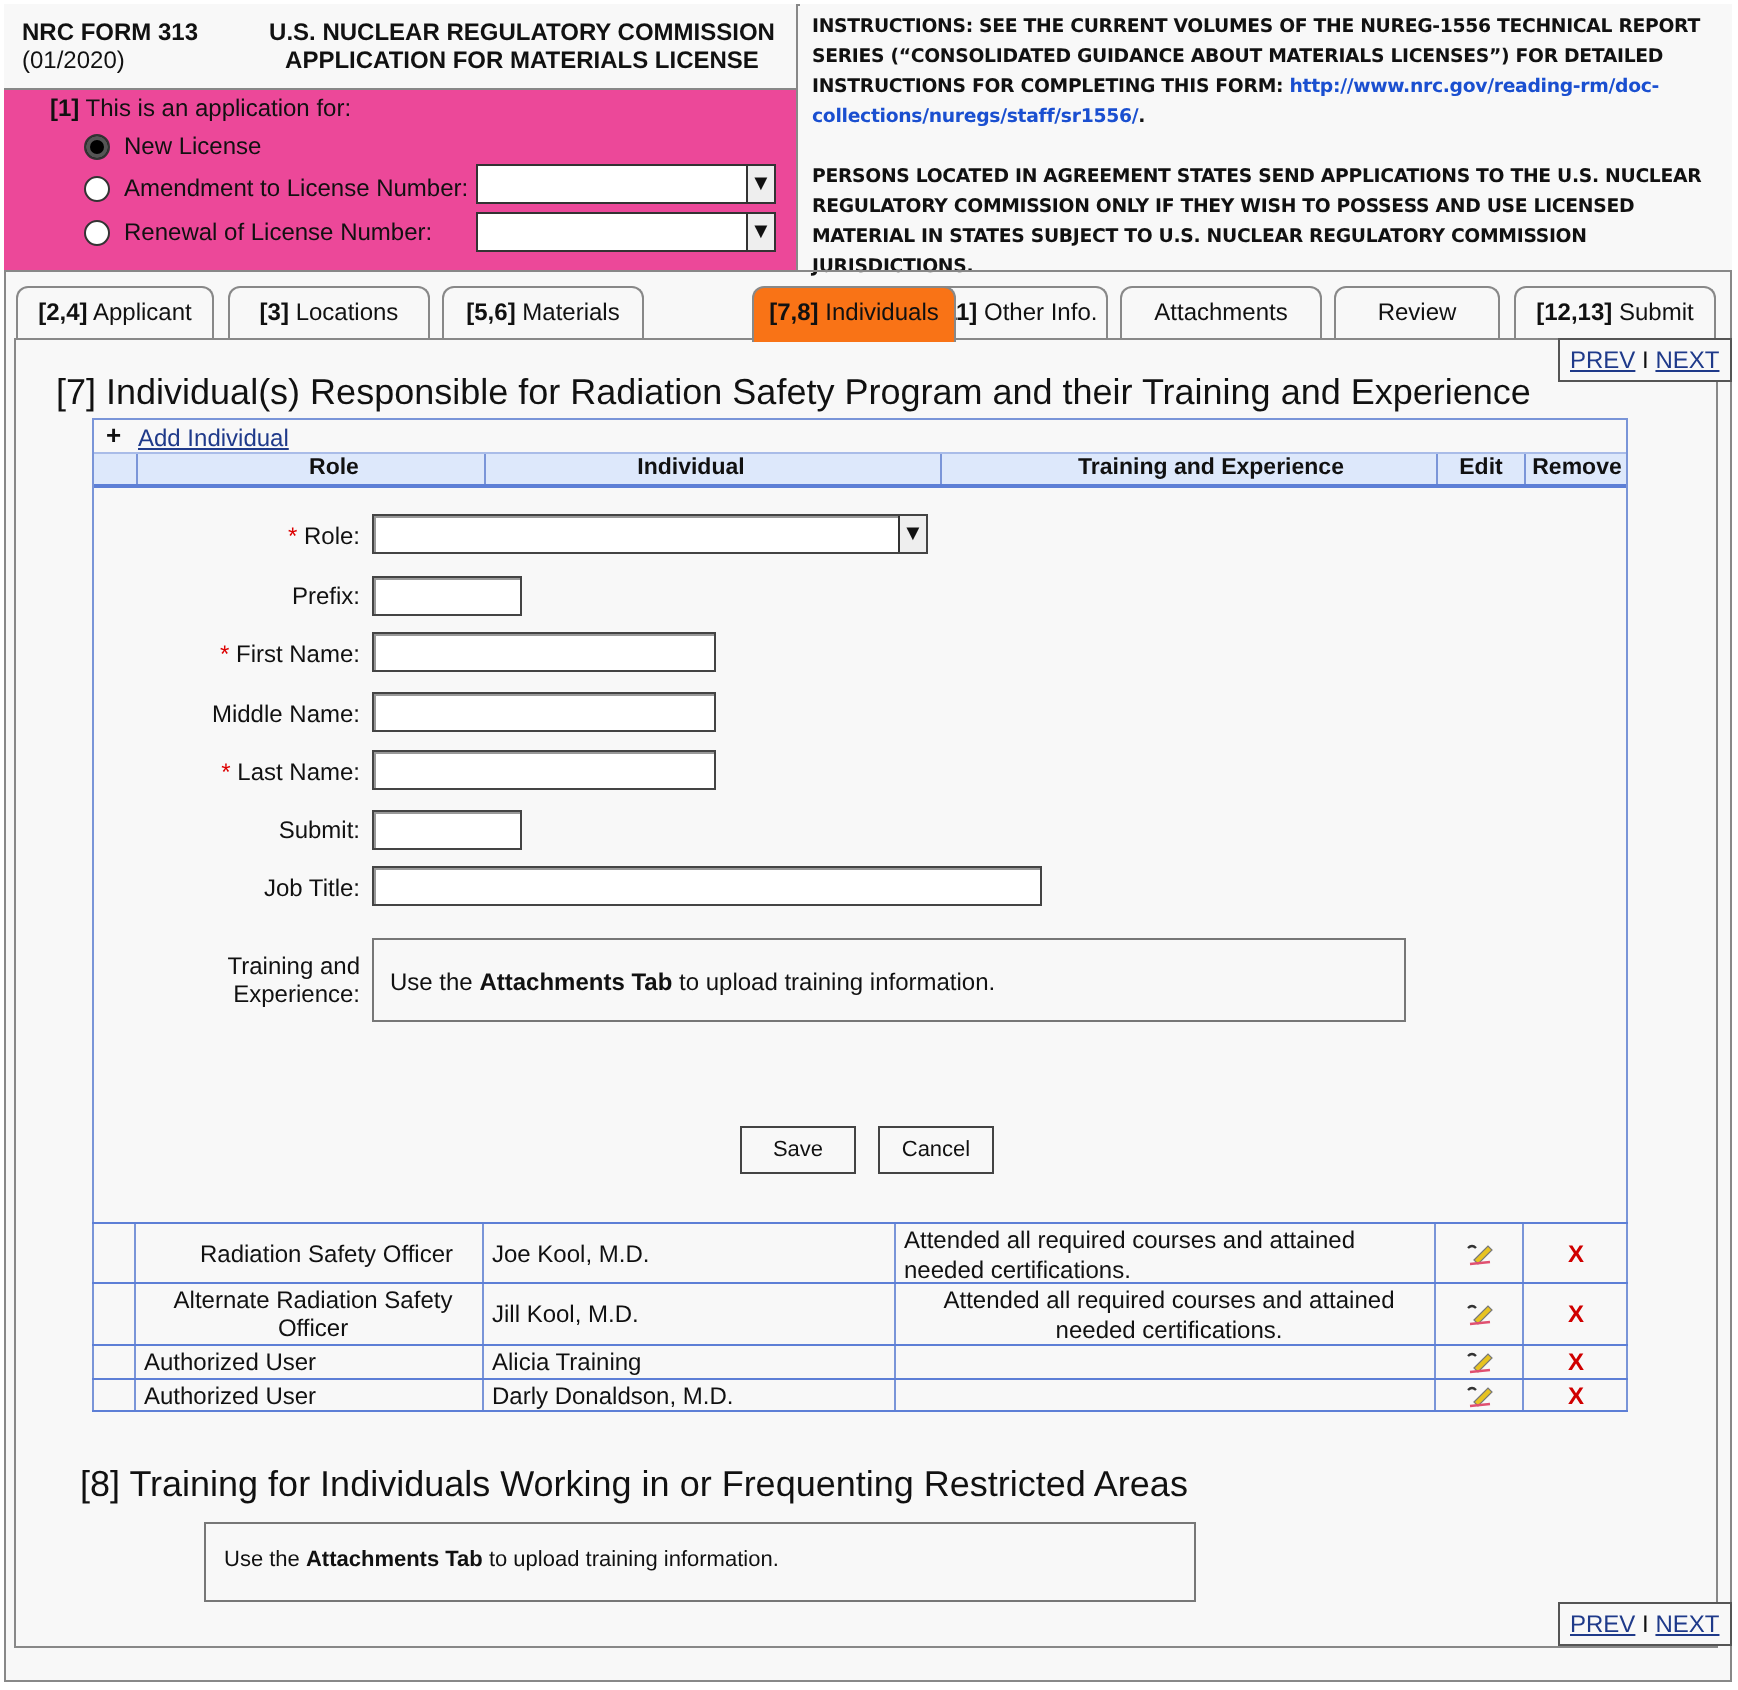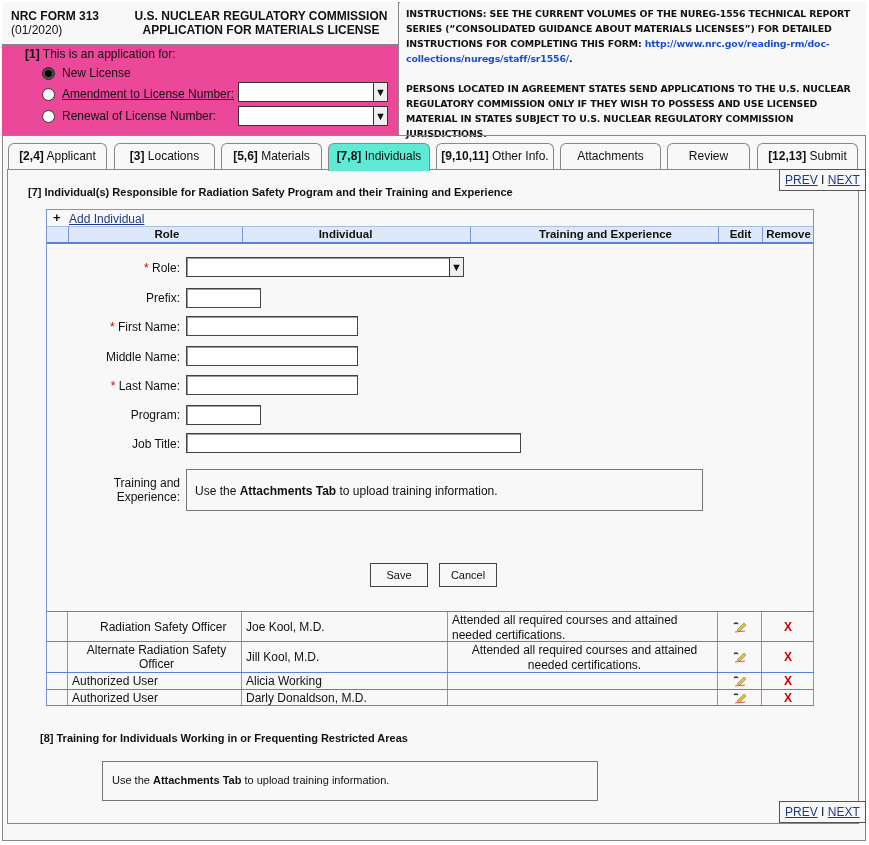--- a/index.html
+++ b/index.html
@@ -49,31 +49,31 @@
   .hdr-right a { color: #1a4fd0; text-decoration: none; }
   .hdr-right p { margin: 0; }
   .hdr-right p + p { margin-top: 15px; }
   .hdr-bottom-line { position: absolute; left: 2px; top: 135px; width: 864px; height: 1px; background: #888; }
   
   .tab {
     position: absolute; top: 143px; height: 26px; border: 1px solid #888; border-bottom: none;
     border-radius: 6px 6px 0 0; background: #f8f8f8; text-align: center; font-size: 12px; line-height: 24px;
     cursor: pointer; white-space: nowrap;
   }
-  .tab.active { height: 28px; background: #5eead4; z-index: 3; }
+  .tab.active { height: 28px; background: #f97316; z-index: 3; margin-left: 48px; }
   .tab b { font-weight: bold; }
   .tab-panel {
     position: absolute; left: 7px; top: 169px; width: 852px; height: 655px;
     border: 1px solid #888; background: #f8f8f8;
   }
   .pn {
     position: absolute; border: 1px solid #555; background: #f8f8f8; font-size: 12px; padding: 3px 5px;
   }
   .pn a { color: #1f3a8a; text-decoration: underline; }
-  .section-title { position: absolute; font-weight: bold; font-size: 11px; }
+  .section-title { position: absolute; font-weight: normal; font-size: 18px; }
   
   .grid {
     position: absolute; left: 46px; top: 209px; width: 768px; height: 497px;
     border: 1px solid #7a95d8; background: #f8f8f8;
   }
   .add-row { position: absolute; left: 0; top: 0; width: 766px; height: 17px; border-bottom: 1px solid #a9bce8; }
   .add-row .plus { position: absolute; left: 6px; top: 0; font-size: 13px; font-weight: bold; line-height: 16px; }
   .add-row a { position: absolute; left: 22px; top: 2px; font-size: 12px; color: #1f3a8a; text-decoration: underline; }
   .head-row {
     position: absolute; left: 0; top: 17px; width: 766px; height: 17px; background: #dde8fb;
@@ -123,21 +123,21 @@
 
 <div class="hdr-sec1">
   <div class="sec1-title">
     <b>[1]</b>
     <span>This is an application for:</span>
   </div>
   <div class="radio-row" style="top:21px;">
     <span class="radio on"></span>
     <span>New License</span>
   </div>
-  <div class="radio-row" style="top:42px;text-decoration:underline;">
+  <div class="radio-row" style="top:42px;">
     <span class="radio"></span>
     <span>Amendment to License Number:</span>
   </div>
   <div class="lic-select" style="top:37px;">
     <span></span>
     <span class="arr">▼</span>
   </div>
   <div class="radio-row" style="top:64px;">
     <span class="radio"></span>
     <span>Renewal of License Number:</span>
@@ -201,21 +201,21 @@
 
 <div class="flbl" style="left:40px;top:320px;"><span class="req">*</span> <span>First Name:</span></div>
 <input class="finput" style="left: 186px; top: 316px; width: 172px;" value="">
 
 <div class="flbl" style="left:40px;top:350px;">Middle Name:</div>
 <input class="finput" style="left: 186px; top: 346px; width: 172px;" value="">
 
 <div class="flbl" style="left:40px;top:379px;"><span class="req">*</span> <span>Last Name:</span></div>
 <input class="finput" style="left: 186px; top: 375px; width: 172px;" value="">
 
-<div class="flbl" style="left:40px;top:408px;">Program:</div>
+<div class="flbl" style="left:40px;top:408px;">Submit:</div>
 <input class="finput" style="left: 186px; top: 405px; width: 75px;" value="">
 
 <div class="flbl" style="left:40px;top:437px;">Job Title:</div>
 <input class="finput" style="left: 186px; top: 433px; width: 335px;" value="">
 
 <div class="flbl" style="left:40px;top:476px;line-height:14px;">
   <div>Training and</div>
   <div>Experience:</div>
 </div>
 <div class="te-box">
@@ -255,21 +255,21 @@
       </svg>
   </div>
   <div class="dc center" style="left:715px;width:53px;">
       <span class="xicon">X</span>
     </div>
 </div>
 
 <div class="drow" style="top:673px;height:17px;">
   <div class="dc" style="left:0;width:21px;border-left:none;"></div>
   <div class="dc" style="left:21px;width:174px;">Authorized User</div>
-  <div class="dc" style="left:195px;width:206px;">Alicia Working</div>
+  <div class="dc" style="left:195px;width:206px;">Alicia Training</div>
   <div class="dc" style="left:401px;width:270px;"></div>
   <div class="dc center" style="left:671px;width:44px;">
     <svg width="14" height="12" viewBox="0 0 14 12">
         <path d="M1 3 Q3 1 5 3" stroke="#333" fill="none" stroke-width="1.2"></path>
         <path d="M4 9 L11 2 L13 4 L6 11 Z" fill="#e7c320" stroke="#777" stroke-width="0.6"></path>
         <path d="M2 11 L12 10" stroke="#e05070" stroke-width="1.2"></path>
       </svg>
   </div>
   <div class="dc center" style="left:715px;width:53px;">
       <span class="xicon">X</span>

